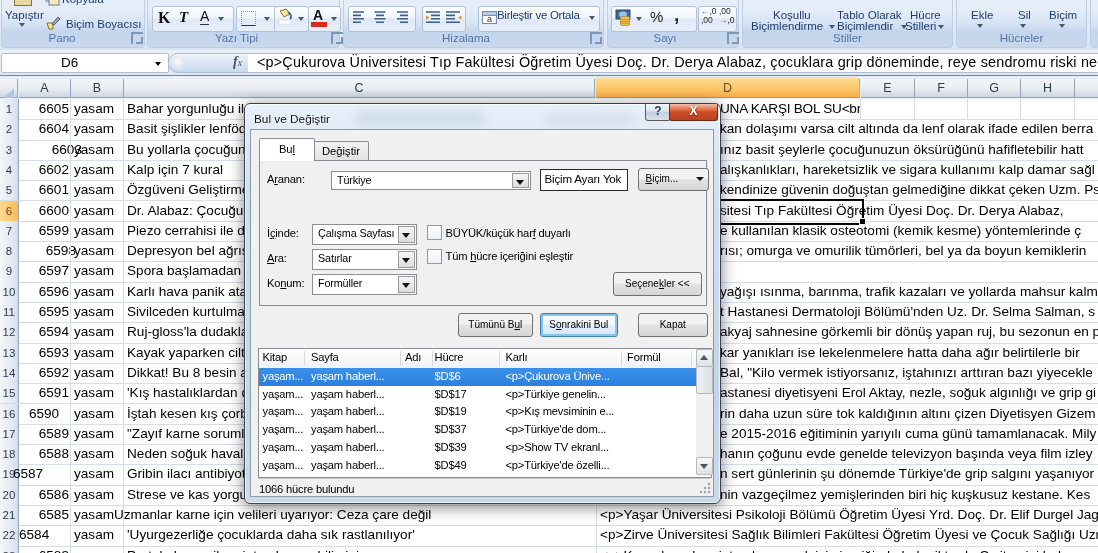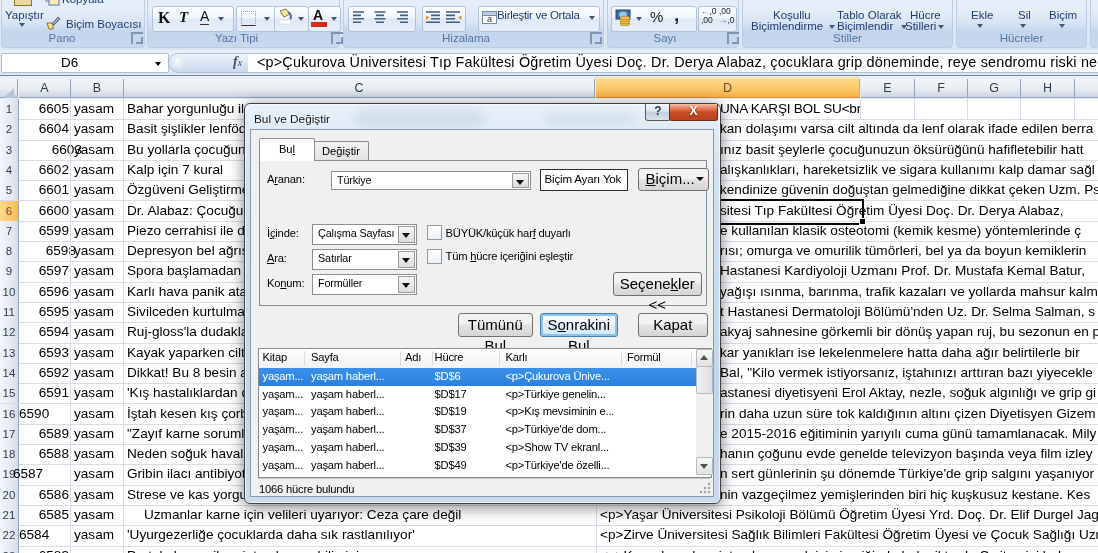--- a/index.html
+++ b/index.html
@@ -55,21 +55,21 @@
 .dtxt{position:absolute;font-size:11.2px;letter-spacing:-0.2px;color:#000;white-space:nowrap}
 .lst .dtxt{font-size:11.2px}
 .combo{position:absolute;background:#fff;border:1px solid #8b8f94;height:19px}
 .combo .dtxt{font-size:10.8px;letter-spacing:-0.15px;left:5px!important}
 .cbtn{position:absolute;right:1px;top:1px;bottom:1px;width:15px;
  background:linear-gradient(#f6f6f6,#dcdcdc);border:1px solid #9a9a9a}
 .cbtn:after{content:"";position:absolute;left:3px;top:6px;width:0;height:0;
  border-left:4px solid transparent;border-right:4px solid transparent;border-top:5px solid #111}
 .wbtn{position:absolute;border:1px solid #707070;border-radius:3px;
  background:linear-gradient(#f2f2f2 45%,#e3e3e3 50%,#d5d5d5);
- font-size:15px;text-align:center;color:#000}
+ font-size:10px;text-align:center;color:#000}
 .chk{position:absolute;width:13px;height:13px;background:linear-gradient(#fdfdfd,#eef1f4);border:1px solid #8e9aa5}
 u{text-decoration:underline}
 </style></head>
 <body>
 <div class="abs" id="ribbon">
 
   <div class="grp" style="left:1px;width:142px">
     <div class="glabel" style="right:22px">Pano</div>
     <div class="launch" style="left:129px"></div>
     <div class="abs" style="left:12px;top:9px;width:16px;height:7px;background:#e8d8a0;border:1px solid #8a7330;border-top:none"></div>
@@ -267,21 +267,20 @@
   <div class="cell" style="left:19px;width:57px;text-align:right">6598</div>
   <div class="cell" style="left:74px;width:400px;overflow:visible">yasam</div>
   <div class="cell" style="left:127px;width:600px;overflow:visible">Depresyon bel ağrısı sebebi olabilir</div>
   <div class="cell" style="left:720px;width:378px">rısı; omurga ve omurilik tümörleri, bel ya da boyun kemiklerin</div>
 </div>
 <div class="row" style="top:261.4px">
   <div class="rh">9</div>
   <div class="cell" style="left:19px;width:50px;text-align:right">6597</div>
   <div class="cell" style="left:74px;width:400px;overflow:visible">yasam</div>
   <div class="cell" style="left:127px;width:600px;overflow:visible">Spora başlamadan önce kontrol şart</div>
-  <div class="cell" style="left:720px;width:378px">Hastanesi Kardiyoloji Uzmanı Prof. Dr. Mustafa Kemal Batur,</div>
 </div>
 <div class="row" style="top:281.7px">
   <div class="rh">10</div>
   <div class="cell" style="left:19px;width:50px;text-align:right">6596</div>
   <div class="cell" style="left:74px;width:400px;overflow:visible">yasam</div>
   <div class="cell" style="left:127px;width:600px;overflow:visible">Karlı hava panik atağı tetikliyor dikkat</div>
   <div class="cell" style="left:720px;width:378px">yağışı ısınma, barınma, trafik kazaları ve yollarda mahsur kalm</div>
 </div>
 <div class="row" style="top:302.0px">
   <div class="rh">11</div>
@@ -313,21 +312,21 @@
 </div>
 <div class="row" style="top:383.2px">
   <div class="rh">15</div>
   <div class="cell" style="left:19px;width:50px;text-align:right">6591</div>
   <div class="cell" style="left:74px;width:400px;overflow:visible">yasam</div>
   <div class="cell" style="left:127px;width:600px;overflow:visible">'Kış hastalıklardan doğal korunma yolu'</div>
   <div class="cell" style="left:720px;width:378px">astanesi diyetisyeni Erol Aktay, nezle, soğuk algınlığı ve grip gi</div>
 </div>
 <div class="row" style="top:403.5px">
   <div class="rh">16</div>
-  <div class="cell" style="left:19px;width:50px;text-align:left">6590</div>
+  <div class="cell" style="left:19px;width:50px;text-align:center">6590</div>
   <div class="cell" style="left:74px;width:400px;overflow:visible">yasam</div>
   <div class="cell" style="left:127px;width:600px;overflow:visible">İştah kesen kış çorbaları tarifleri</div>
   <div class="cell" style="left:720px;width:378px">rin daha uzun süre tok kaldığının altını çizen Diyetisyen Gizem</div>
 </div>
 <div class="row" style="top:423.8px">
   <div class="rh">17</div>
   <div class="cell" style="left:19px;width:50px;text-align:right">6589</div>
   <div class="cell" style="left:74px;width:400px;overflow:visible">yasam</div>
   <div class="cell" style="left:127px;width:600px;overflow:visible">"Zayıf karne sorumlusu hocalar değil"</div>
   <div class="cell" style="left:720px;width:378px">e 2015-2016 eğitiminin yarıyılı cuma günü tamamlanacak. Mily</div>
@@ -350,21 +349,21 @@
   <div class="rh">20</div>
   <div class="cell" style="left:19px;width:50px;text-align:right">6586</div>
   <div class="cell" style="left:74px;width:400px;overflow:visible">yasam</div>
   <div class="cell" style="left:127px;width:600px;overflow:visible">Strese ve kas yorgunluğuna karşı öneri</div>
   <div class="cell" style="left:720px;width:378px">nin vazgeçilmez yemişlerinden biri hiç kuşkusuz kestane. Kes</div>
 </div>
 <div class="row" style="top:505.0px">
   <div class="rh">21</div>
   <div class="cell" style="left:19px;width:50px;text-align:right">6585</div>
   <div class="cell" style="left:74px;width:400px;overflow:visible">yasam</div>
-  <div class="cell" style="left:144px;width:600px;overflow:visible">Uzmanlar karne için velileri uyarıyor: Ceza çare değil</div>
+  <div class="cell" style="left:114px;width:600px;overflow:visible">Uzmanlar karne için velileri uyarıyor: Ceza çare değil</div>
   <div class="cell" style="left:600px;width:498px">&lt;p&gt;Yaşar Üniversitesi Psikoloji Bölümü Öğretim Üyesi Yrd. Doç. Dr. Elif Durgel Jagt</div>
 </div>
 <div class="row" style="top:525.3px">
   <div class="rh">22</div>
   <div class="cell" style="left:19px;width:30px;text-align:right">6584</div>
   <div class="cell" style="left:74px;width:400px;overflow:visible">yasam</div>
   <div class="cell" style="left:127px;width:600px;overflow:visible">'Uyurgezerliğe çocuklarda daha sık rastlanılıyor'</div>
   <div class="cell" style="left:600px;width:498px">&lt;p&gt;Zirve Üniversitesi Sağlık Bilimleri Fakültesi Öğretim Üyesi ve Çocuk Sağlığı Uzm</div>
 </div>
 <div class="row" style="top:545.6px">

